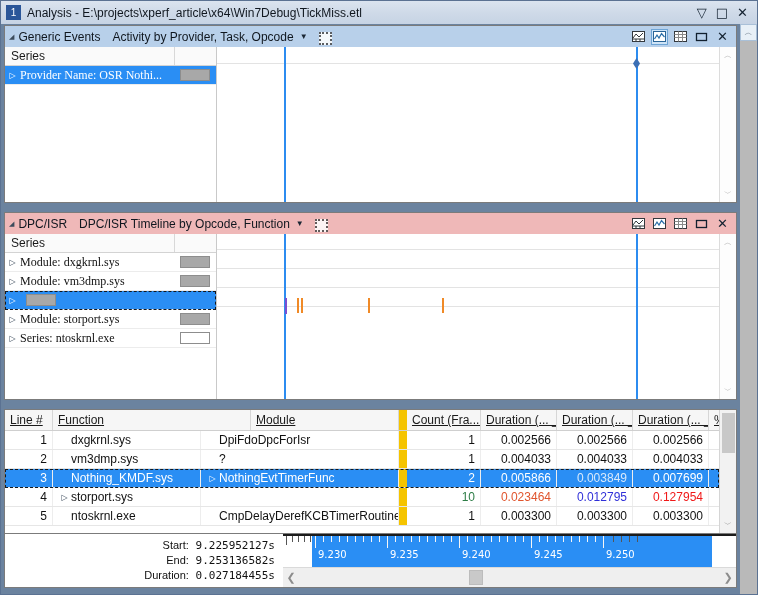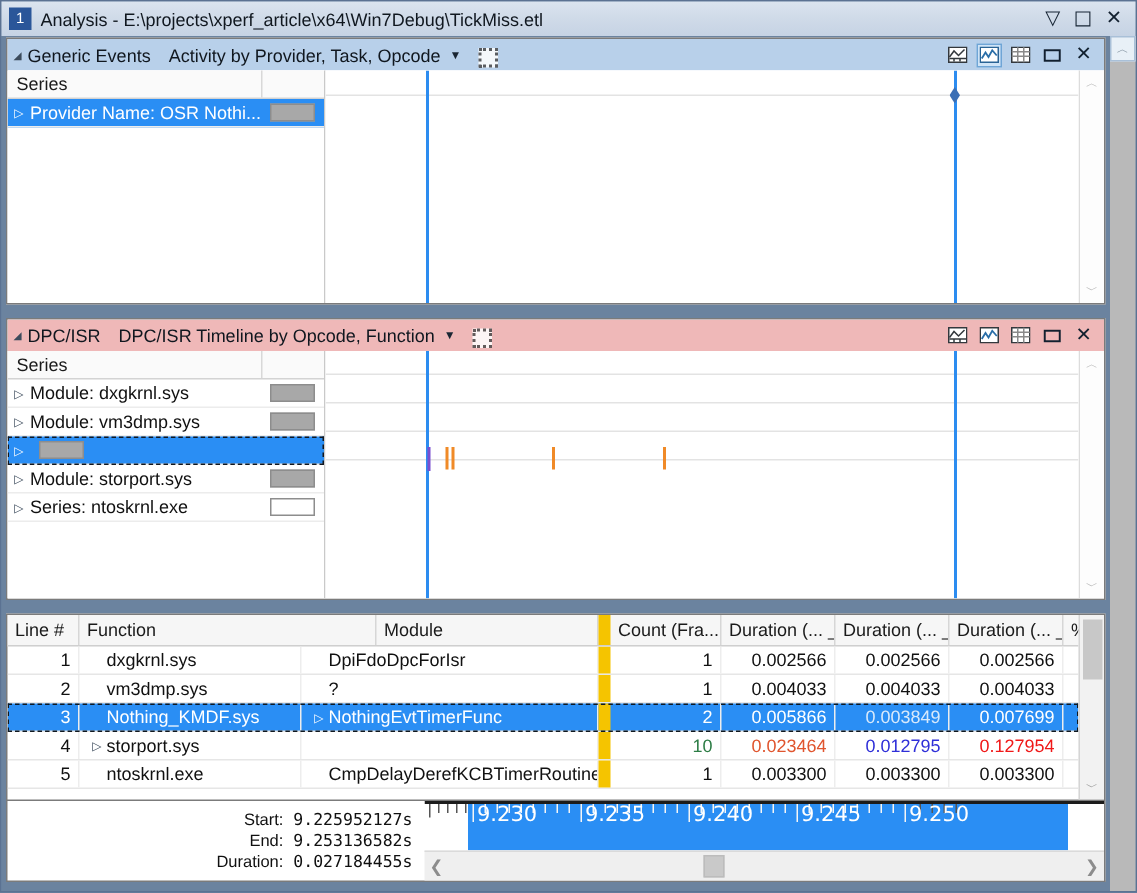--- a/index.html
+++ b/index.html
@@ -156,21 +156,21 @@
   .series-row.selected { background: #2a8ef4; color: #fff; }
   .series-row.selected.focus { outline: 1px dashed #11171f; outline-offset: -1px; }
   .series-row .exp {
     width: 15px; text-align: center;
     font-size: 8px;
     font-family: "DejaVu Sans", sans-serif;
     color: #3c4b5c;
     flex: none;
   }
   .series-row.selected .exp { color: #fff; }
-  .series-row .lbl { flex: 1; white-space: nowrap; overflow: hidden; }
+  .series-row .lbl { flex: 1; white-space: nowrap; overflow: hidden; font-family: Liberation Serif, serif; }
   .series-row .sw-cell {
     width: 42px; flex: none;
     display: flex; align-items: center; justify-content: center;
   }
   .swatch { width: 30px; height: 12px; border: 1px solid #8d8d8d; }
 
   .chart-pane { flex: 1; position: relative; background: #fff; min-width: 0; }
   .chart-inner { position: absolute; inset: 0; overflow: hidden; }
   .grid-line { position: absolute; left: 0; right: 0; height: 1px; background: #e3e3e3; }
   .cursor-line { position: absolute; top: 0; bottom: 0; width: 2px; background: #2c8cf0; }
@@ -212,20 +212,21 @@
     border-bottom: 1px solid #cfcfcf;
     font-size: 12px; color: #1a1a1a;
   }
   .th {
     display: flex; align-items: center;
     padding: 0 5px;
     border-right: 1px solid #d6d6d6;
     white-space: nowrap;
     overflow: hidden;
     flex: none;
+    text-decoration: underline;
   }
   .th.gold { background: #f5c400; width: 8px; padding: 0; border-right: none; }
   .tbody { flex: 1; overflow: hidden; }
   .trow {
     height: 19px;
     display: flex;
     font-size: 12px;
     border-bottom: 1px solid #e6e6e6;
     color: #111;
   }
@@ -292,22 +293,22 @@
     position: absolute;
     top: 0; bottom: 0;
     background: #2a8ef4;
   }
   .ruler-top { position: absolute; left: 0; right: 0; top: 0; height: 2px; background: #1b1b1b; }
   .rtick { position: absolute; top: 2px; width: 1px; background: #5a5a5a; }
   .rtick.major { background: #f5f5f5; }
   .rtick.outside { background: #555; }
   .rlabel {
     position: absolute;
-    top: 1px;
-    font-size: 14px;
+    top: 15px;
+    font-size: 10px;
     color: #fff;
     font-family: "DejaVu Sans", sans-serif;
     white-space: nowrap;
   }
   .hscroll {
     flex: 1;
     background: #efefef;
     border-top: 1px solid #dadada;
     position: relative;
     display: flex; align-items: center;

